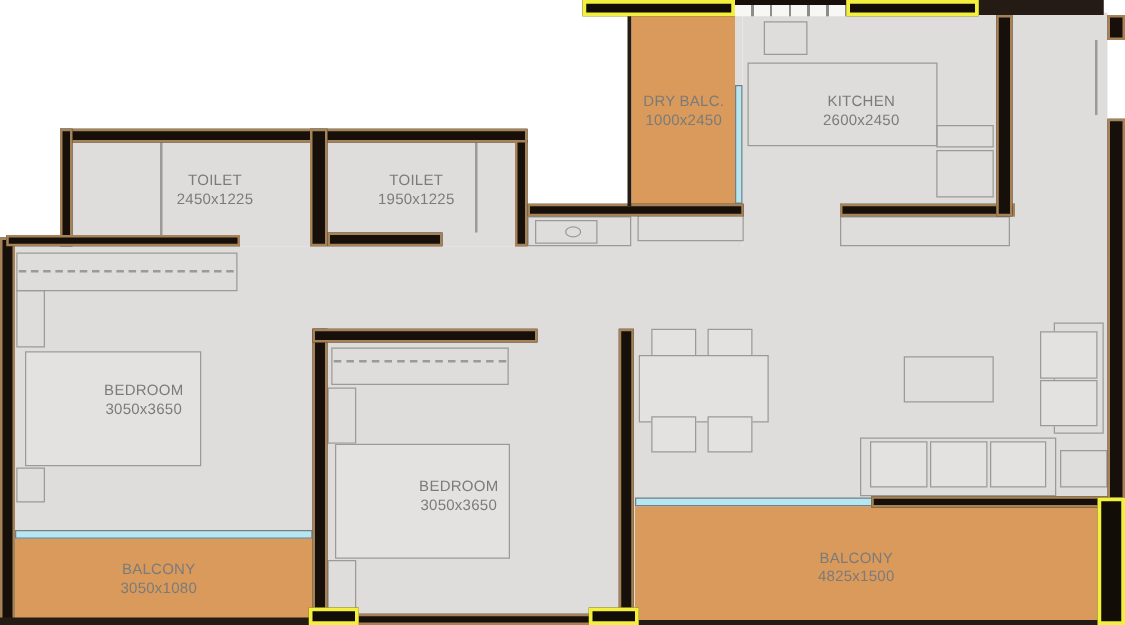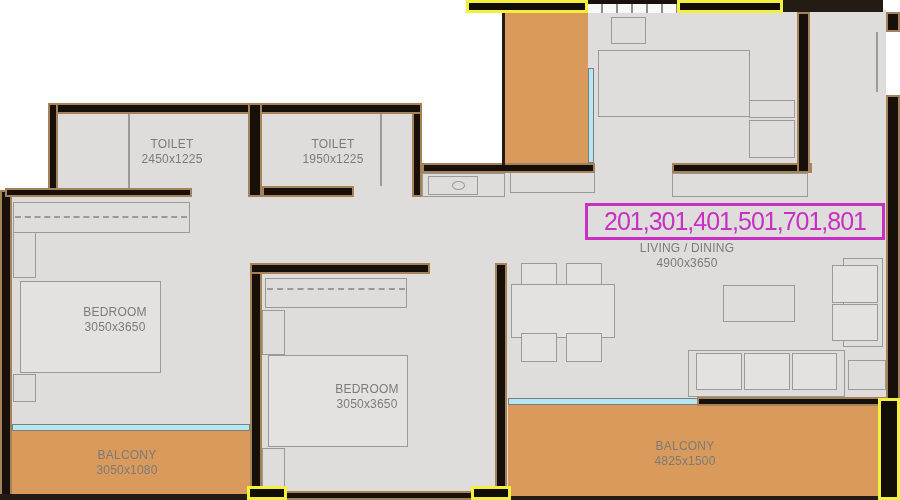--- a/index.html
+++ b/index.html
@@ -117,36 +117,39 @@
   <div class="yb" style="left:878px;top:398px;width:22px;height:102px;"></div>
 
   <div class="lbl" style="left:172px;top:152px;">
     <span>TOILET</span>
     <span>2450x1225</span>
   </div>
   <div class="lbl" style="left:333px;top:152px;">
     <span>TOILET</span>
     <span>1950x1225</span>
   </div>
-  <div class="lbl" style="left:687px;top:256px;">
-    <span>LIVING / DINING</span>
-    <span>4900x3650</span>
+  <div class="lbl" style="left:547px;top:89px;">
+    <span>DRY BALC.</span>
+    <span>1000x2450</span>
+  </div>
+  <div class="lbl" style="left:689px;top:89px;">
+    <span>KITCHEN</span>
+    <span>2600x2450</span>
   </div>
   <div class="lbl" style="left:115px;top:320px;">
     <span>BEDROOM</span>
     <span>3050x3650</span>
   </div>
   <div class="lbl" style="left:367px;top:397px;">
     <span>BEDROOM</span>
     <span>3050x3650</span>
   </div>
   <div class="lbl" style="left:127px;top:463px;">
     <span>BALCONY</span>
     <span>3050x1080</span>
   </div>
   <div class="lbl" style="left:685px;top:454px;">
     <span>BALCONY</span>
     <span>4825x1500</span>
   </div>
 
-  <div class="banner">201,301,401,501,701,801</div>
 
 </div>
 
 </body></html>

